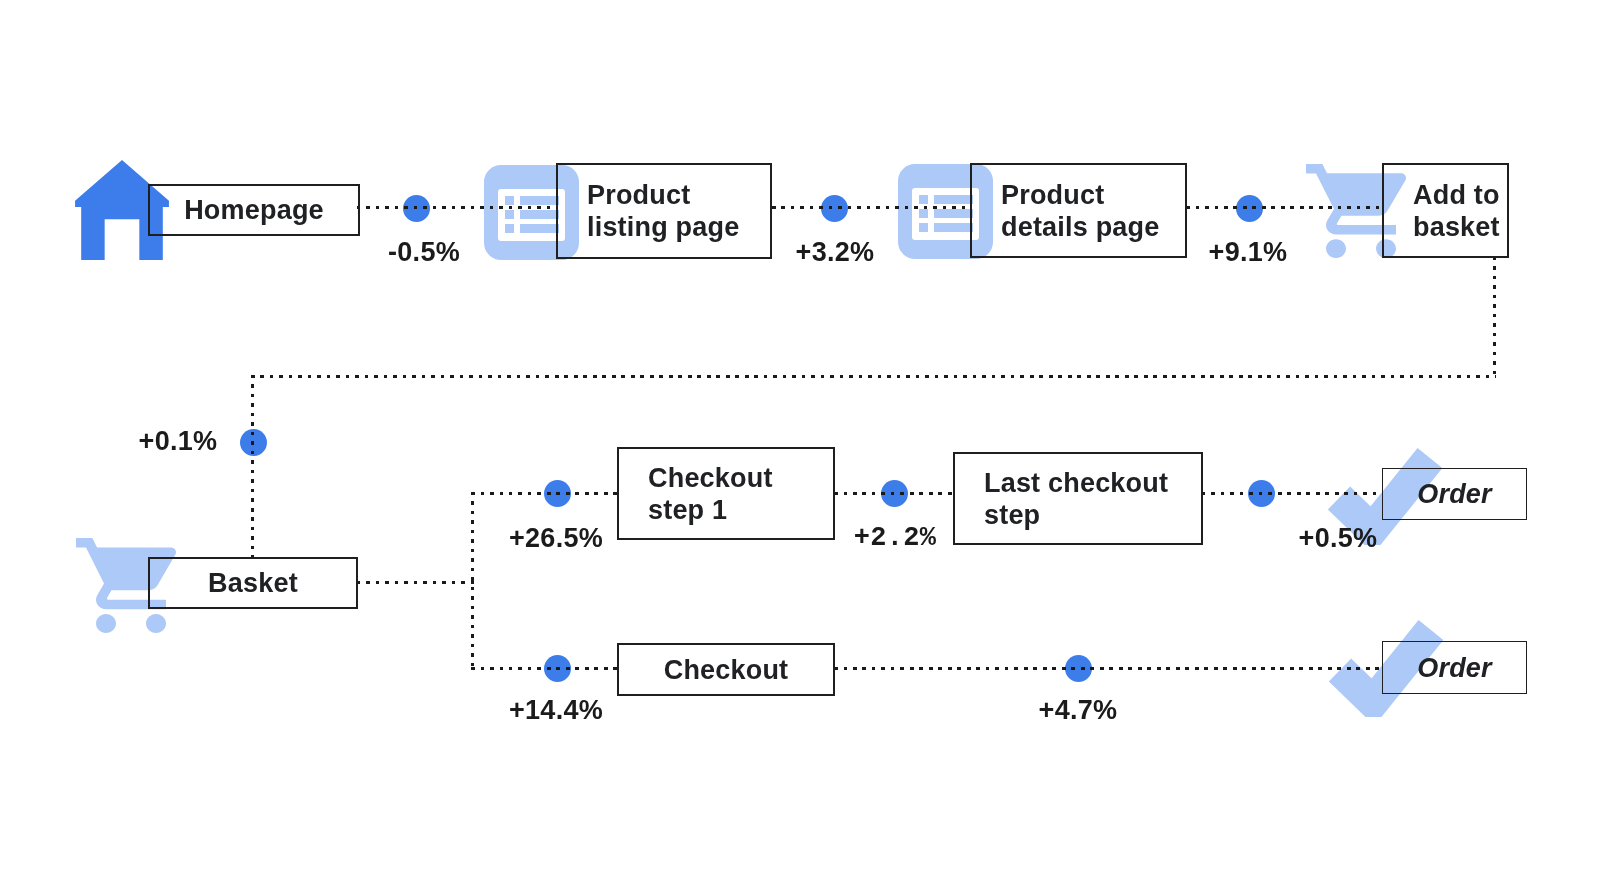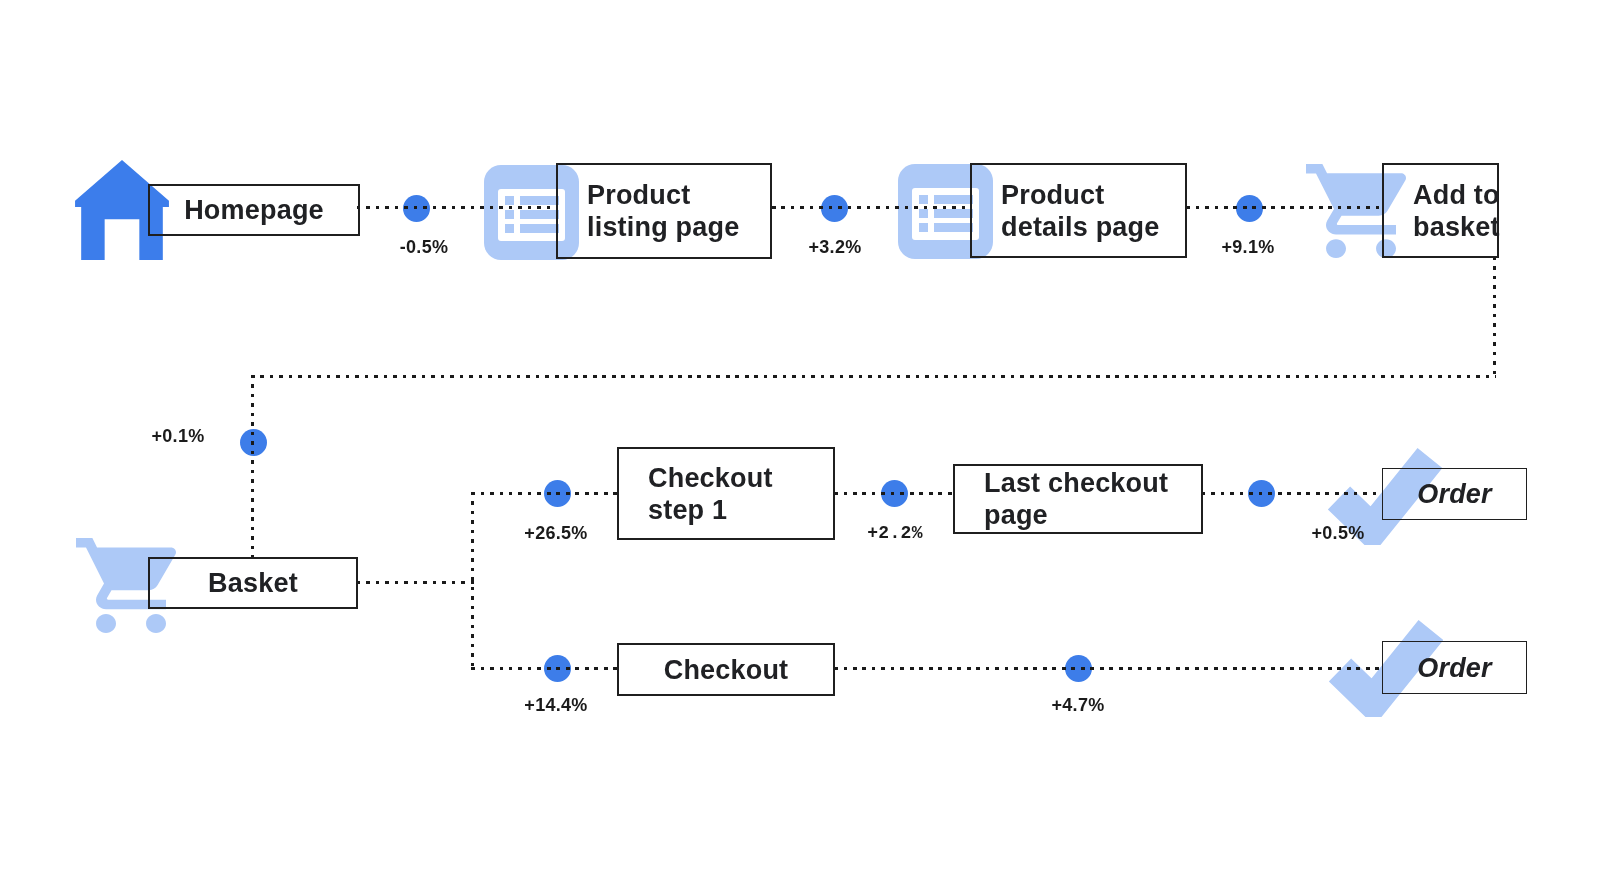--- a/index.html
+++ b/index.html
@@ -19,21 +19,21 @@
     border:2.5px solid #1f1f1f; background:transparent;
     display:flex; flex-direction:column; justify-content:center;
     color:#202124; font-weight:700; font-size:27px; line-height:32px;
     letter-spacing:0.2px; white-space:nowrap;
   }
   .node.center { align-items:center; }
   .node.lefted { align-items:flex-start; padding-left:29px; }
   .node.thin   { border-width:1.5px;font-style:italic; }
   .delta {
     position:absolute; z-index:5; transform:translateX(-50%);
-    color:#1b1b1b; font-weight:700; font-size:18px; letter-spacing:0.3px;
+    color:#1b1b1b; font-weight:700; font-size:27px; letter-spacing:0.3px;
     white-space:nowrap;
   }
 </style>
 </head>
 <body>
 
 <div class="stage">
 
   <svg class="icon" style="left:74px; top:160px;" width="96" height="100" viewBox="0 0 92 98">
     <path fill="#3C7DEB" d="M46 0 L92 40 L92 46 L86 46 L86 98 L63 98 L63 58 L29 58 L29 98 L6 98 L6 46 L0 46 L0 40 Z"></path>
@@ -108,37 +108,37 @@
   <div class="node lefted" style="left:556px; top:163px; width:216px; height:96px;">
     <span>Product</span>
     <span>listing page</span>
   </div>
 
   <div class="node lefted" style="left:970px; top:163px; width:217px; height:95px;">
     <span>Product</span>
     <span>details page</span>
   </div>
 
-  <div class="node lefted" style="left:1382px; top:163px; width:117px; height:95px;">
+  <div class="node lefted" style="left:1382px; top:163px; width:127px; height:95px;">
     <span>Add to</span>
     <span>basket</span>
   </div>
 
   <div class="node center" style="left:148px; top:557px; width:210px; height:52px;">
     <span>Basket</span>
   </div>
 
   <div class="node lefted" style="left:617px; top:447px; width:218px; height:93px;">
     <span>Checkout</span>
     <span>step 1</span>
   </div>
 
-  <div class="node lefted" style="left:953px; top:464px; width:250px; height:70px;">
+  <div class="node lefted" style="left:953px; top:452px; width:250px; height:93px;">
     <span>Last checkout</span>
-    <span>page</span>
+    <span>step</span>
   </div>
 
   <div class="node center thin" style="left:1382px; top:468px; width:145px; height:52px;">
     <span>Order</span>
   </div>
 
   <div class="node center" style="left:617px; top:643px; width:218px; height:53px;">
     <span>Checkout</span>
   </div>
 

